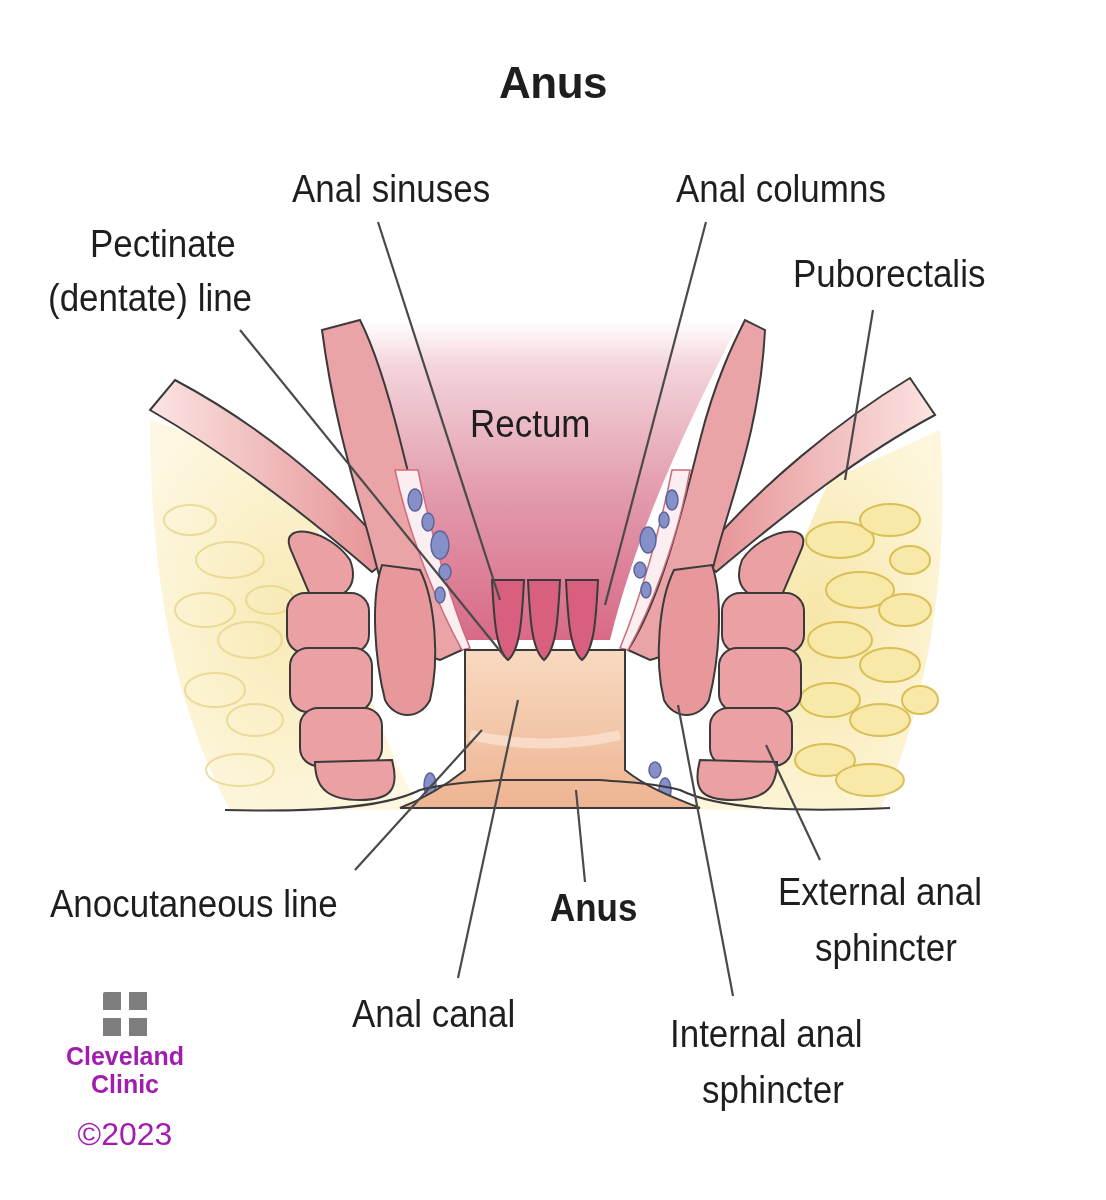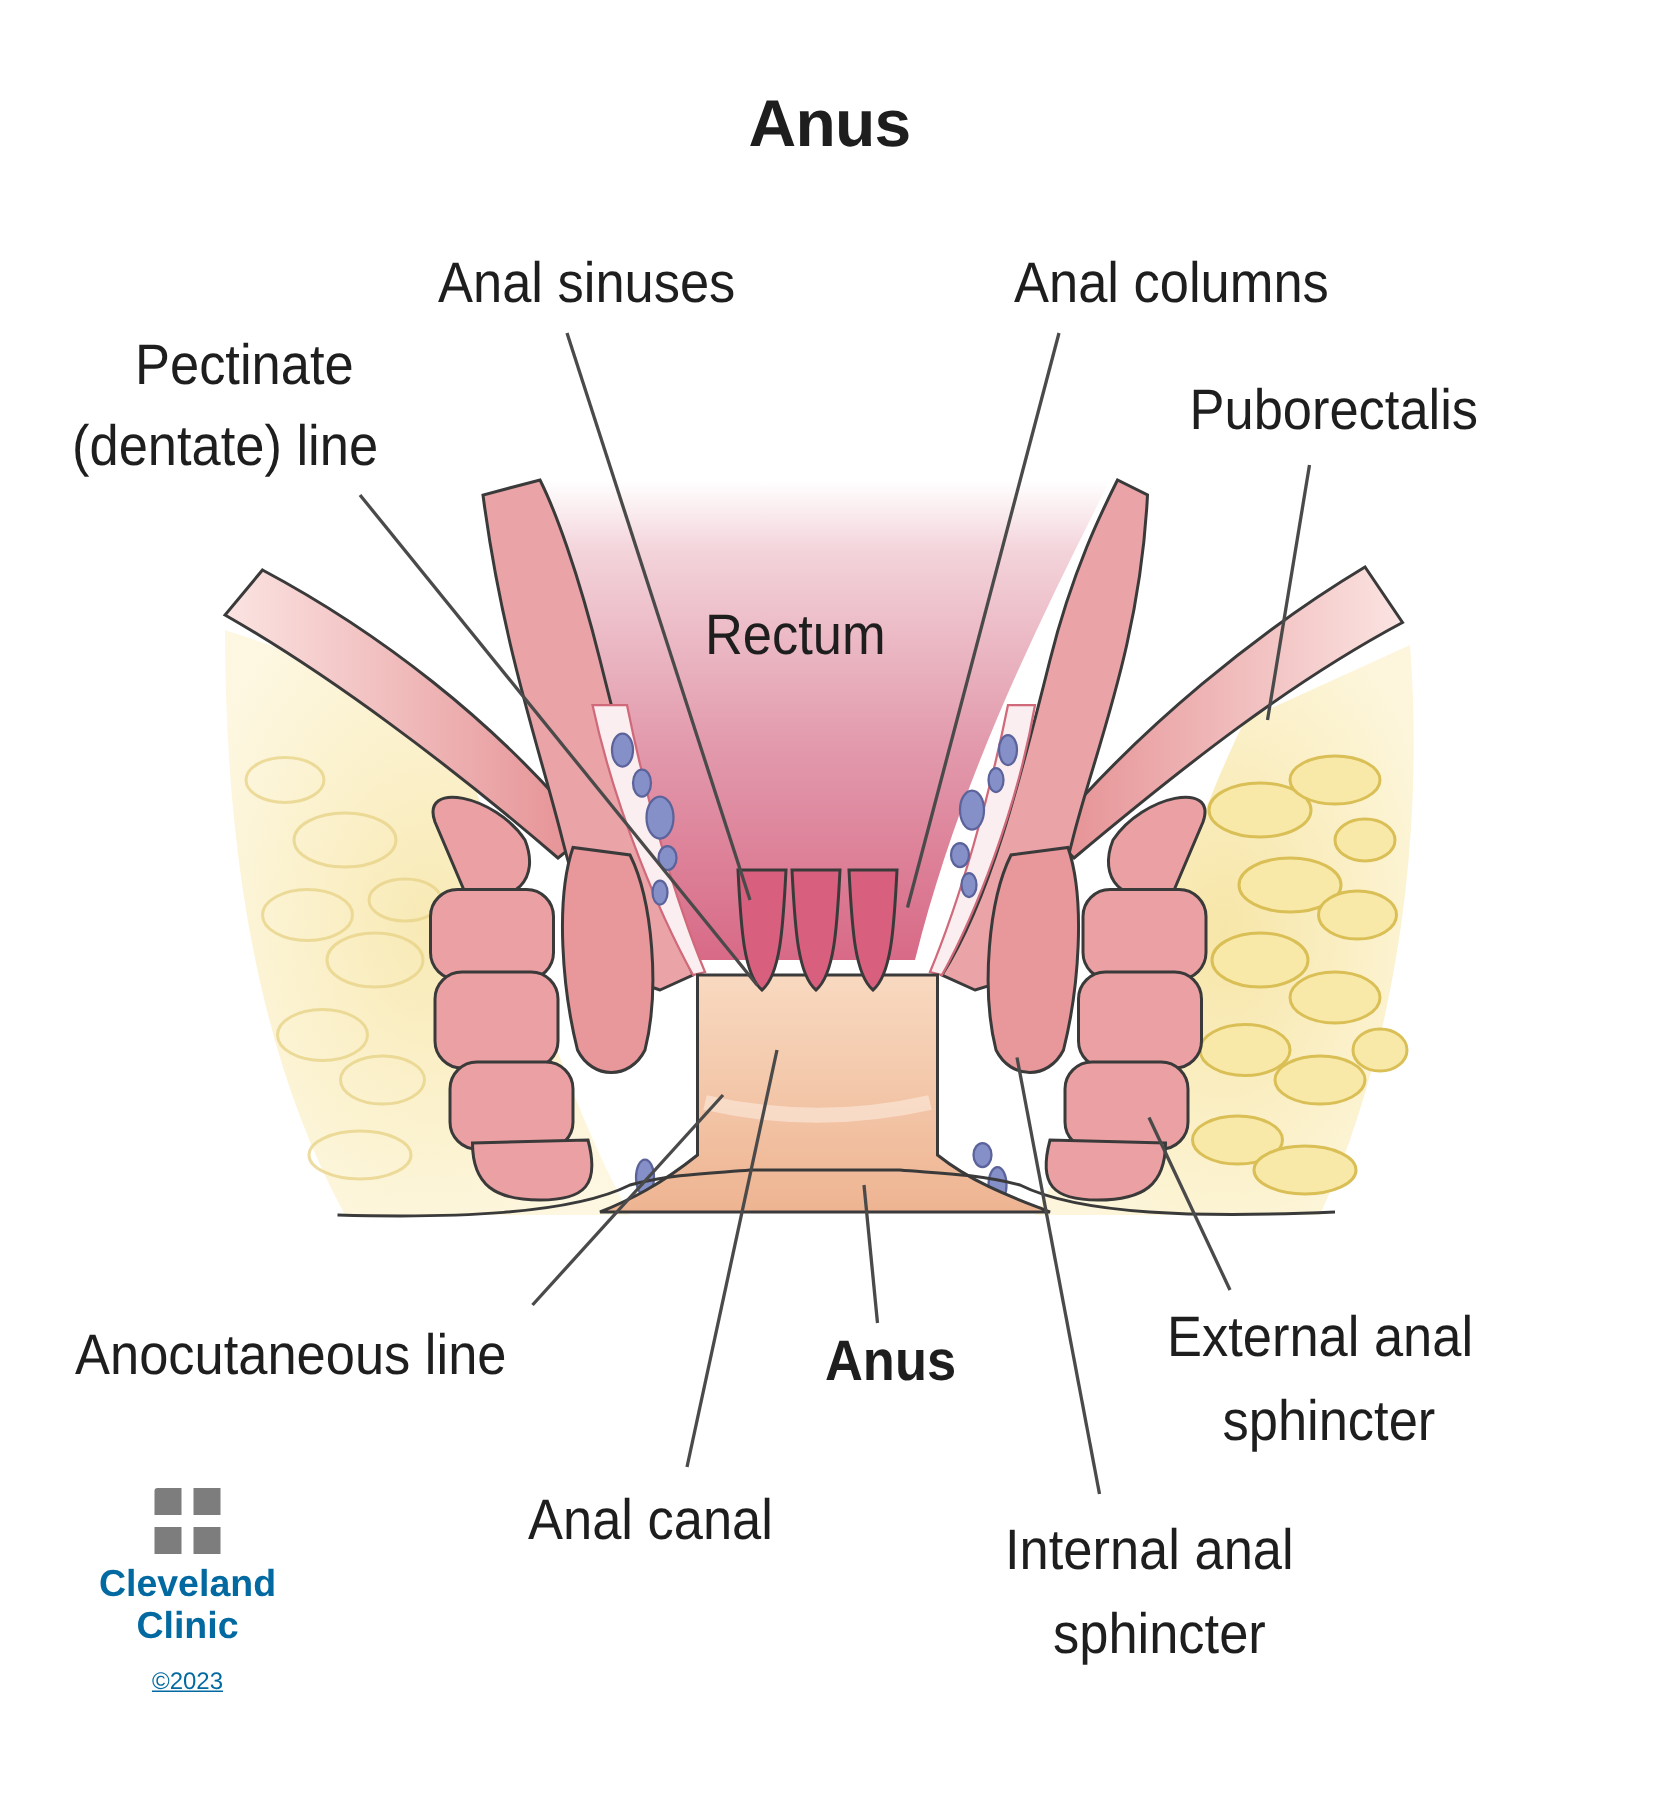--- a/index.html
+++ b/index.html
@@ -4,25 +4,25 @@
 <style>
   html, body { margin: 0; padding: 0; background: #ffffff; }
   body { width: 1106px; height: 1200px; position: relative; overflow: hidden;
          font-family: "Liberation Sans", "DejaVu Sans", sans-serif; color: #1e1e1e; }
   .title { position: absolute; left: 0; width: 1106px; top: 58px; text-align: center;
            font-size: 44px; font-weight: bold; letter-spacing: -0.5px; }
   .lbl { position: absolute; font-size: 38px; line-height: 48px; white-space: nowrap;
          transform: scaleX(0.92); transform-origin: left top; }
   .bold { font-weight: bold; }
   svg.art { position: absolute; left: 0; top: 0; }
-  .logo { position: absolute; left: 60px; top: 992px; width: 130px; text-align: center; color: #0369a1; }
+  .logo { position: absolute; left: 60px; top: 992px; width: 130px; text-align: center; color: #a21caf; }
   .logo .mark { width: 44px; height: 44px; margin: 0 auto 6px auto; position: relative; }
   .logo .mark div { position: absolute; width: 18px; height: 18px; background: #7d7d7d; }
   .logo .name { font-size: 25px; font-weight: bold; line-height: 28px; }
-  .logo .copy { font-size: 16px; line-height: 32px; margin-top: 8px; text-decoration: underline; }
+  .logo .copy { font-size: 32px; line-height: 32px; margin-top: 20px; }
 </style>
 </head>
 <body>
 
 <div class="title">Anus</div>
 
 <svg class="art" width="1106" height="1200" viewBox="0 0 1106 1200">
   <defs>
     <linearGradient id="rectumGrad" x1="0" y1="0" x2="0" y2="1">
       <stop offset="0" stop-color="#ffffff"></stop>

